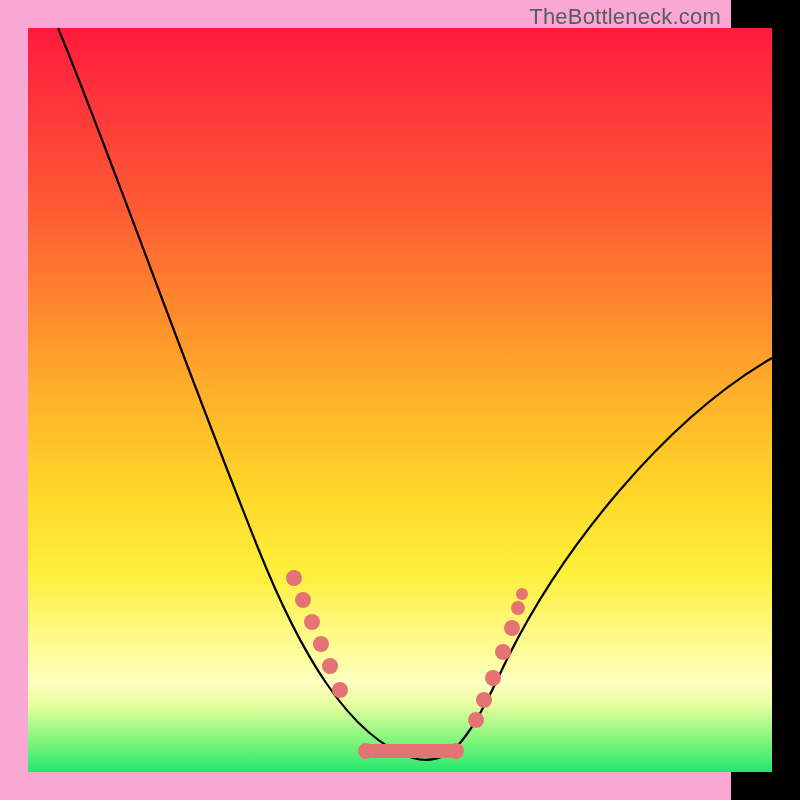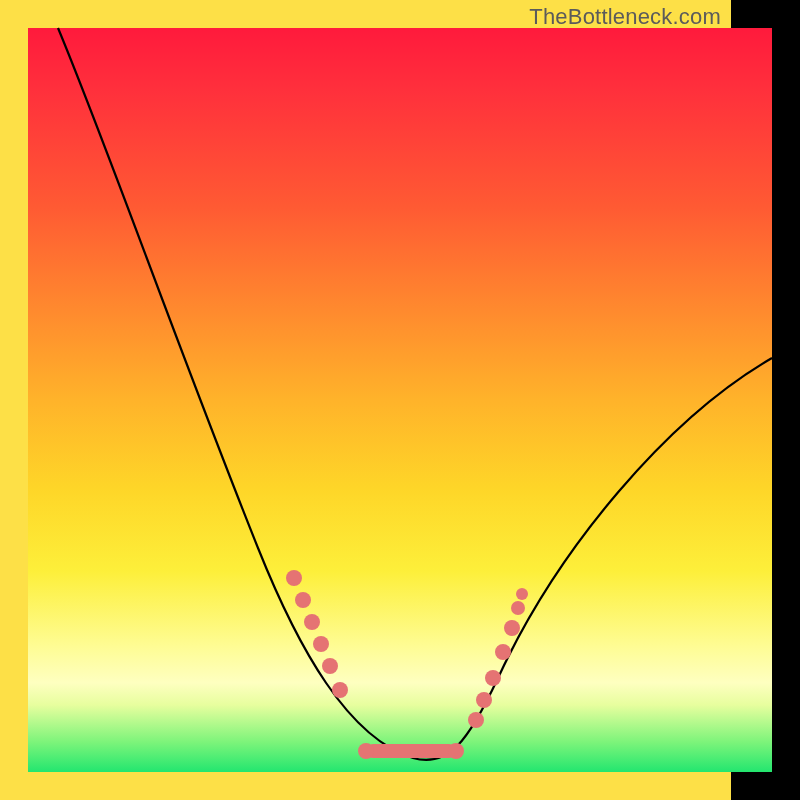--- a/index.html
+++ b/index.html
@@ -8,21 +8,21 @@
     width: 800px;
     height: 800px;
     background: #000;
     overflow: hidden;
     font-family: Arial, Helvetica, sans-serif;
   }
   .frame {
     position: absolute;
     left: 0; top: 0;
     width: 731px; height: 800px;
-    background: #fde047;
+    background: #f9a8d4;
   }
   .plot-area {
     position: absolute;
     left: 28px;
     top: 28px;
     width: 744px;
     height: 744px;
     
     background: linear-gradient(to bottom,
       #ff1a3c 0%,

